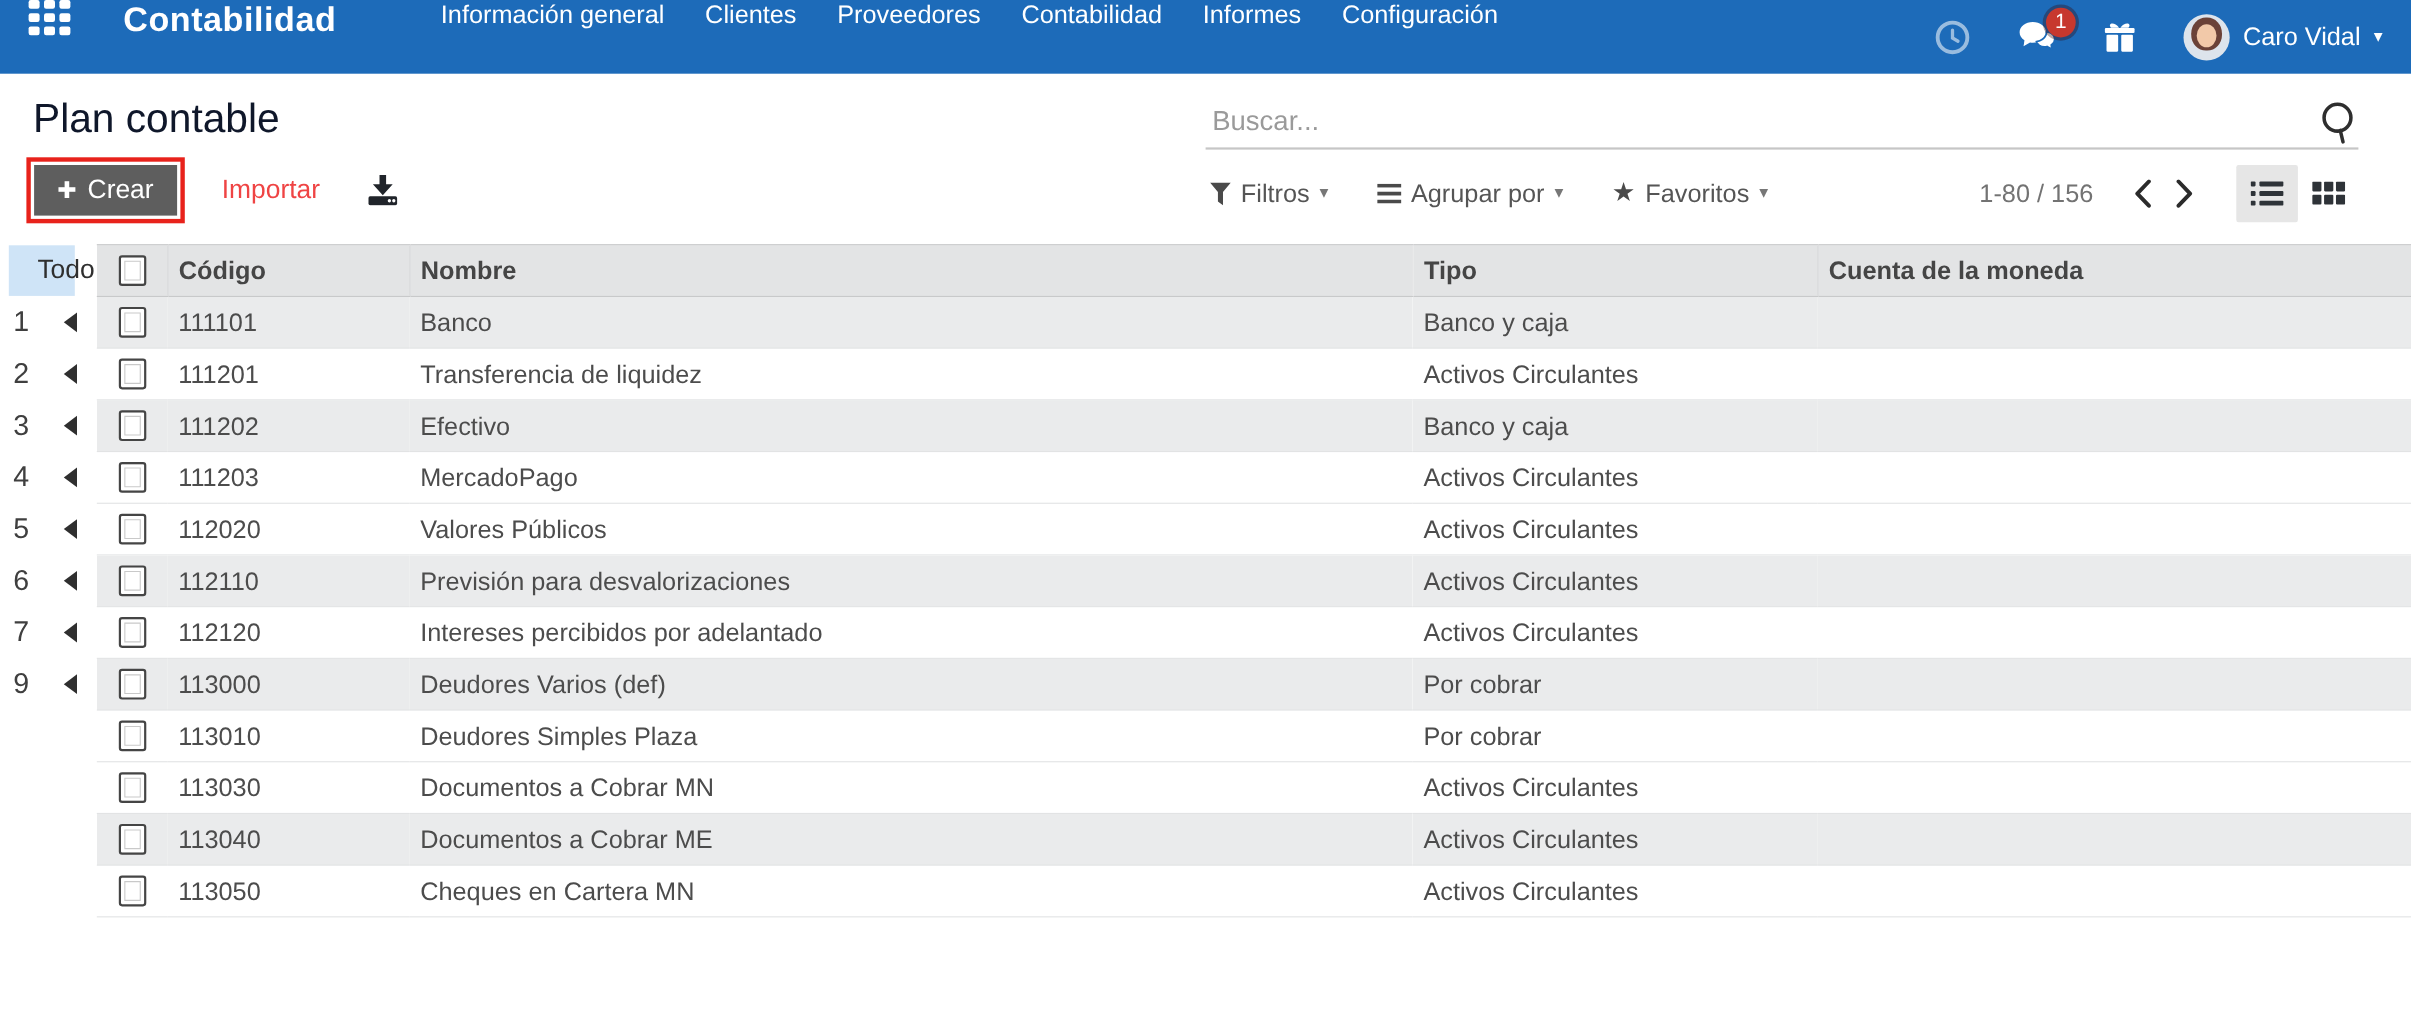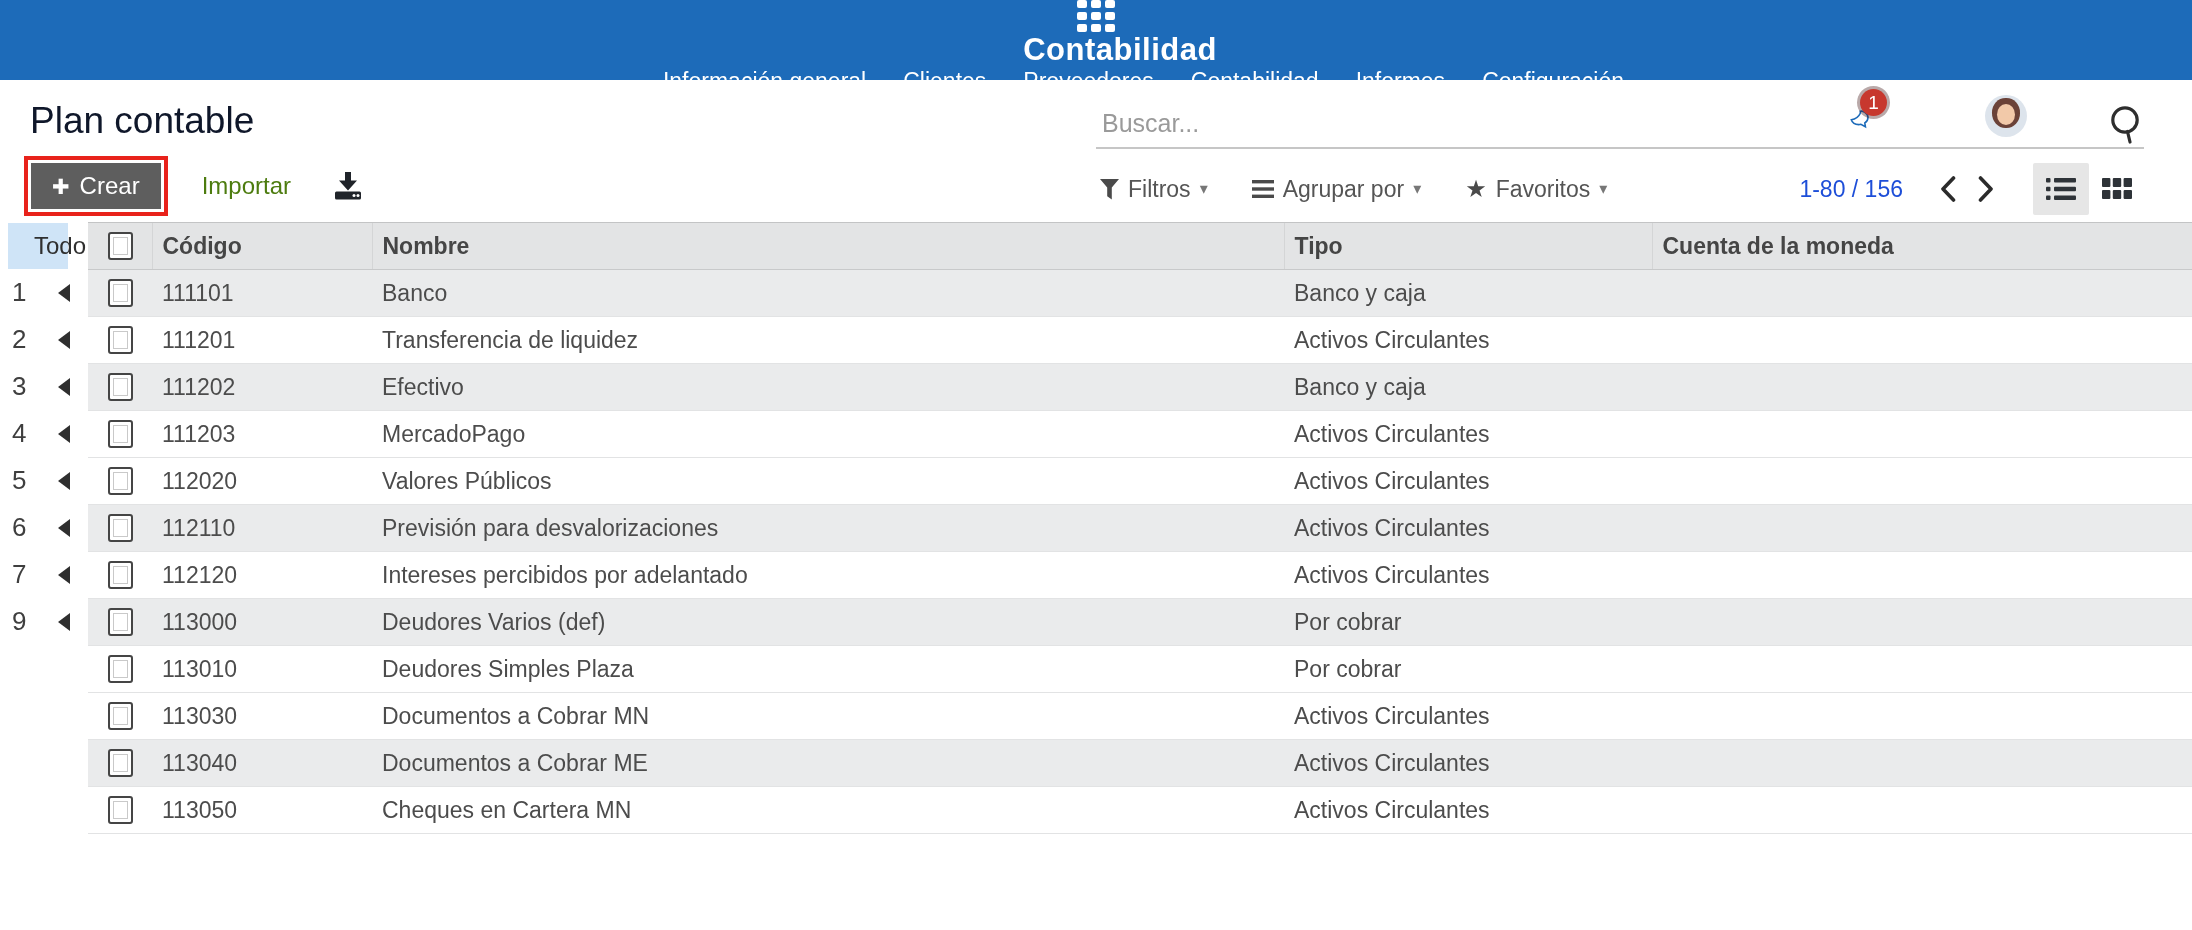--- a/index.html
+++ b/index.html
@@ -1,20 +1,20 @@
 <!DOCTYPE html>
 <html style="--navbar-blue: #1d6bb9; --badge-red: #c7382e; --annotation-red: #e8221b; --todo-blue: #cfe4f7; --stripe: #eaebec; --create-gray: #5e5e5e;"><head>
 <meta charset="utf-8">
 <style>
   html,body{margin:0;padding:0;background:#fff;}
   .app{position:relative;width:2192px;height:930px;overflow:hidden;background:#fff;
        font-family:"Liberation Sans","DejaVu Sans",sans-serif;color:#4c4c4c;}
 
   
-  .navbar{height:80px;background:var(--navbar-blue,#1d6bb9);display:flex;align-items:center;padding:0 26px;box-sizing:border-box;flex-direction:column;}
+  .navbar{height:67px;background:var(--navbar-blue,#1d6bb9);display:flex;padding:0 26px;box-sizing:border-box;}
   .apps-icon{display:grid;grid-template-columns:repeat(3,10px);grid-auto-rows:8px;gap:4px;cursor:pointer;}
   .apps-icon i{background:#fff;border-radius:2px;}
   .brand{color:#fff;font-size:31px;font-weight:700;margin-left:48px;letter-spacing:.5px;white-space:nowrap;}
   .menu{display:flex;gap:37px;margin-left:95px;font-size:23px;}
   .menu a{color:#fff;text-decoration:none;white-space:nowrap;cursor:pointer;}
   .nav-right{margin-left:auto;display:flex;align-items:center;gap:44px;}
   .nav-ic{display:flex;align-items:center;cursor:pointer;}
   .chat-wrap{position:relative;}
   .badge{position:absolute;top:-12px;right:-18px;min-width:27px;height:27px;border-radius:50%;
          background:var(--badge-red,#c7382e);color:#fff;font-size:19px;display:flex;align-items:center;justify-content:center;
@@ -29,34 +29,34 @@
 
   
   .control-panel{position:relative;height:155px;}
   .page-title{position:absolute;left:30px;top:20px;margin:0;font-size:37px;font-weight:400;color:#0f172a;}
   .actions{position:absolute;left:24px;top:76px;display:flex;align-items:center;}
   .annotation-box{border:4px solid var(--annotation-red,#e8221b);padding:3px;}
   .btn-create{background:var(--create-gray,#5e5e5e);color:#fff;font-size:24px;border:none;
               padding:9px 21px;display:flex;align-items:center;gap:10px;cursor:pointer;
               font-family:inherit;}
   .plus{font-size:21px;line-height:1;}
-  .btn-import{background:none;border:none;font-size:24px;color:#4d7c0f;margin-left:28px;padding:10px 6px;cursor:pointer;font-family:inherit;}
+  .btn-import{background:none;border:none;font-size:24px;color:#ef4444;margin-left:28px;padding:10px 6px;cursor:pointer;font-family:inherit;}
   .export{margin-left:36px;display:flex;align-items:center;cursor:pointer;}
 
   .search-wrap{position:absolute;left:1096px;right:48px;top:21px;height:46px;border-bottom:2px solid #c6c6c6;}
   .search-wrap input{width:calc(100% - 60px);border:none;outline:none;font-size:25px;color:#555;
                      padding:8px 4px 2px 6px;background:transparent;font-family:inherit;}
   .search-wrap input::placeholder{color:#9a9a9a;}
   .mag{position:absolute;right:0;top:4px;cursor:pointer;}
 
   .filters-row{position:absolute;left:1100px;right:47px;top:83px;height:52px;display:flex;align-items:center;font-size:23px;color:#555;}
   .dd{display:flex;align-items:center;gap:9px;margin-right:44px;cursor:pointer;white-space:nowrap;}
   .star{font-size:24px;color:#4a4a4a;line-height:1;}
   .spacer{flex:1;}
-  .pager{color:#1d4ed8;margin-right:26px;white-space:nowrap;}
+  .pager{color:#737373;margin-right:26px;white-space:nowrap;}
   .pg-btn{margin:0 11px;display:flex;align-items:center;cursor:pointer;}
   .switcher{display:flex;margin-left:28px;}
   .view-btn{width:56px;height:52px;display:flex;align-items:center;justify-content:center;cursor:pointer;border-radius:2px;}
   .view-btn.active{background:#e6e6e6;}
 
   
   .content{position:absolute;top:222px;left:0;right:0;bottom:0;display:flex;}
   .side{width:88px;flex:none;position:relative;}
   .todo{margin:1px 0 0 8px;width:60px;height:46px;background:var(--todo-blue,#cfe4f7);
         display:flex;align-items:center;padding-left:26px;font-size:24px;color:#2f2f2f;box-sizing:border-box;cursor:pointer;}

